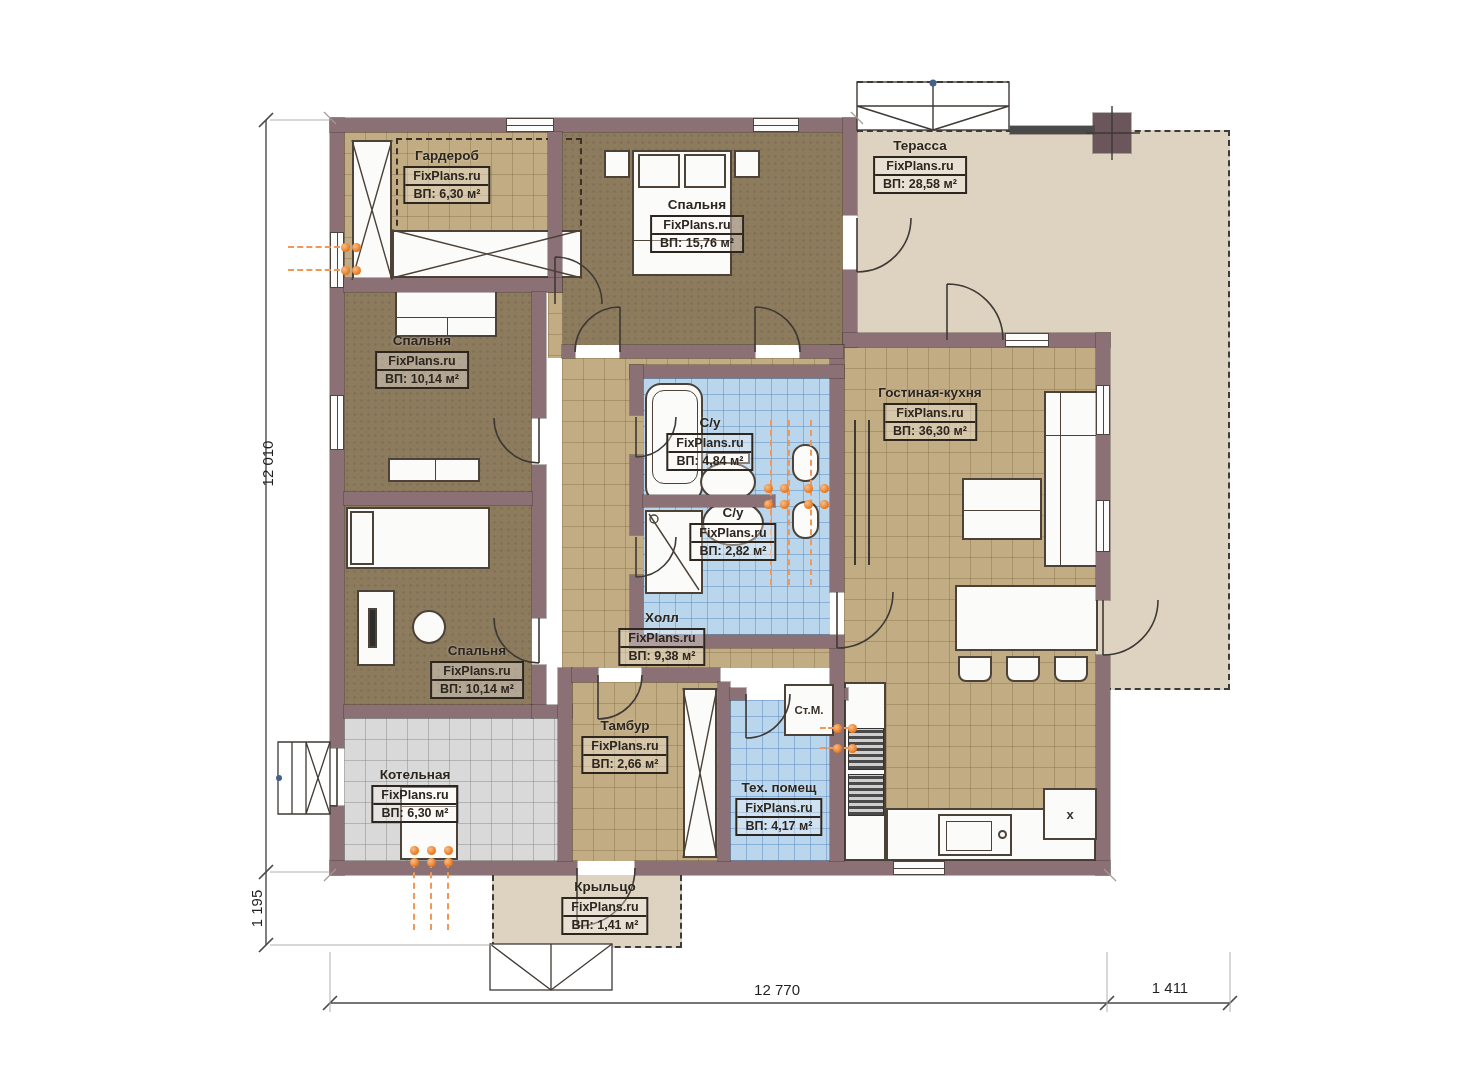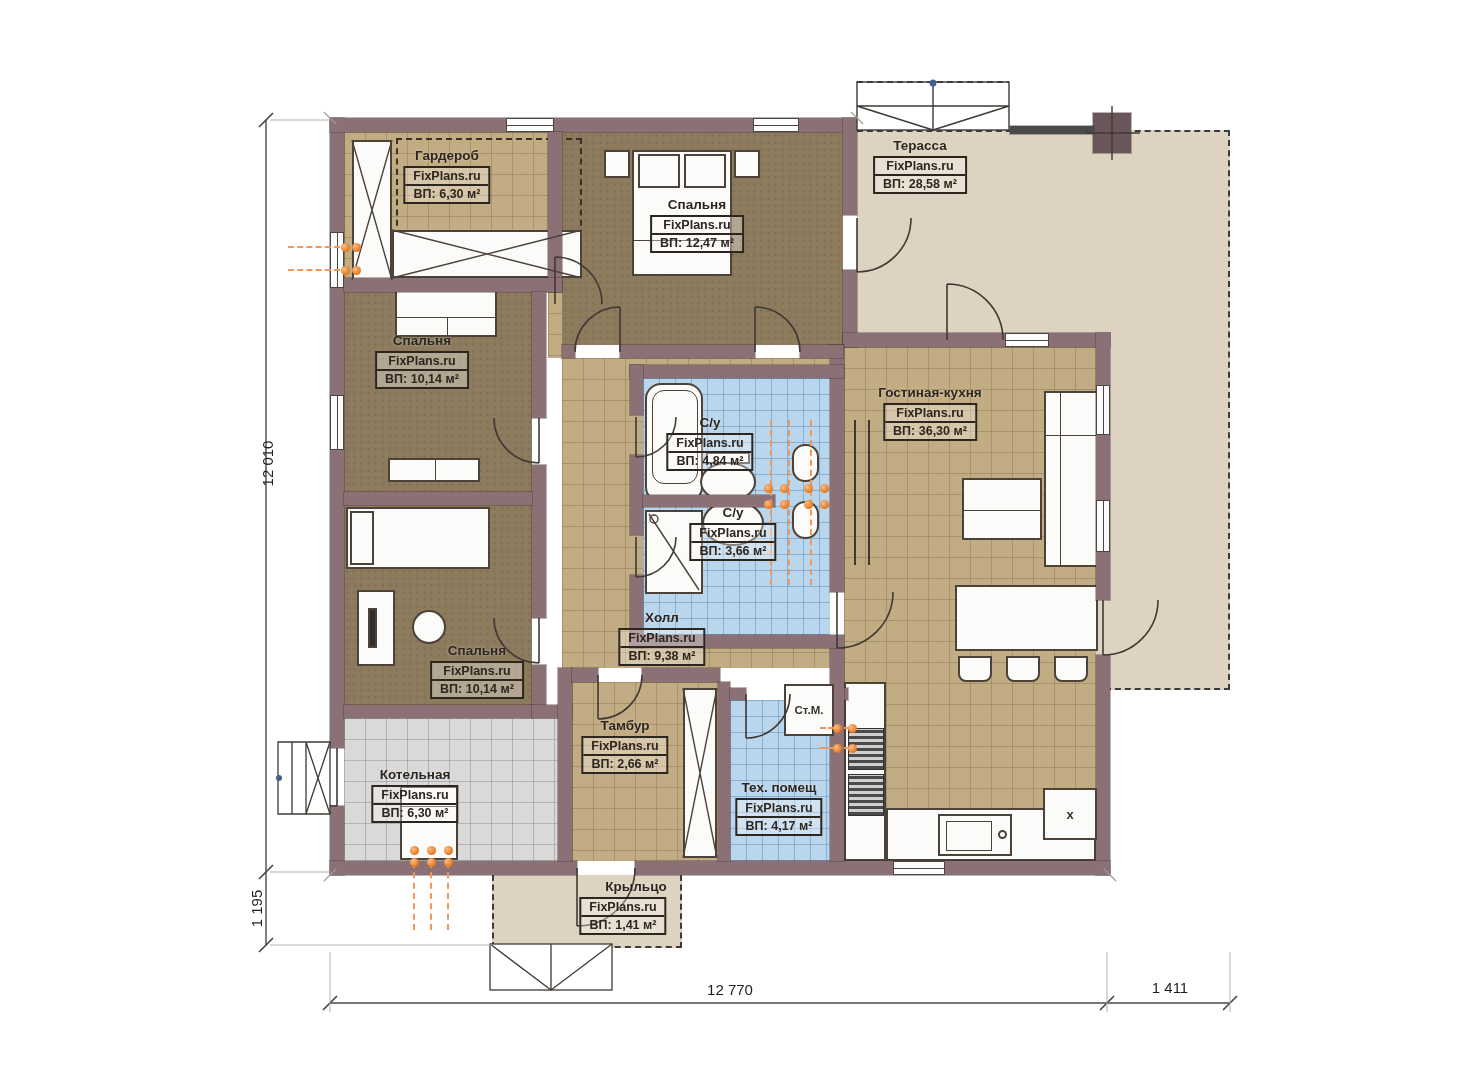--- a/index.html
+++ b/index.html
@@ -264,21 +264,21 @@
     <div class="nm">Гардероб</div>
     <div class="lbox">
         <div class="wm">FixPlans.ru</div>
         <div class="ar">ВП: 6,30 м²</div>
       </div>
   </div>
   <div class="label" style="left:697px;top:197px;">
     <div class="nm">Спальня</div>
     <div class="lbox">
         <div class="wm">FixPlans.ru</div>
-        <div class="ar">ВП: 12,47 м²</div>
+        <div class="ar">ВП: 15,76 м²</div>
       </div>
   </div>
   <div class="label" style="left:920px;top:138px;">
     <div class="nm">Терасса</div>
     <div class="lbox">
         <div class="wm">FixPlans.ru</div>
         <div class="ar">ВП: 28,58 м²</div>
       </div>
   </div>
   <div class="label" style="left:422px;top:333px;">
@@ -299,21 +299,21 @@
     <div class="nm">С/у</div>
     <div class="lbox">
         <div class="wm">FixPlans.ru</div>
         <div class="ar">ВП: 4,84 м²</div>
       </div>
   </div>
   <div class="label" style="left:733px;top:505px;">
     <div class="nm">С/у</div>
     <div class="lbox">
         <div class="wm">FixPlans.ru</div>
-        <div class="ar">ВП: 3,66 м²</div>
+        <div class="ar">ВП: 2,82 м²</div>
       </div>
   </div>
   <div class="label" style="left:477px;top:643px;">
     <div class="nm">Спальня</div>
     <div class="lbox">
         <div class="wm">FixPlans.ru</div>
         <div class="ar">ВП: 10,14 м²</div>
       </div>
   </div>
   <div class="label" style="left:662px;top:610px;">
@@ -337,26 +337,26 @@
         <div class="ar">ВП: 2,66 м²</div>
       </div>
   </div>
   <div class="label" style="left:779px;top:780px;">
     <div class="nm">Тех. помещ</div>
     <div class="lbox">
         <div class="wm">FixPlans.ru</div>
         <div class="ar">ВП: 4,17 м²</div>
       </div>
   </div>
-  <div class="label" style="left:623px;top:879px;align-items:flex-end;">
+  <div class="label" style="left:605px;top:879px;">
     <div class="nm">Крыльцо</div>
     <div class="lbox">
         <div class="wm">FixPlans.ru</div>
         <div class="ar">ВП: 1,41 м²</div>
       </div>
   </div>
 
   <div class="dim rot" style="left:231px;top:455px;width:72px;">12 010</div>
   <div class="dim rot" style="left:226px;top:900px;width:60px;">1 195</div>
-  <div class="dim" style="left:660px;top:981px;width:140px;">12 770</div>
+  <div class="dim" style="left:660px;top:981px;width:140px;text-align:right;">12 770</div>
   <div class="dim" style="left:1125px;top:979px;width:90px;">1 411</div>
 
 </div>
 
 </body></html>

